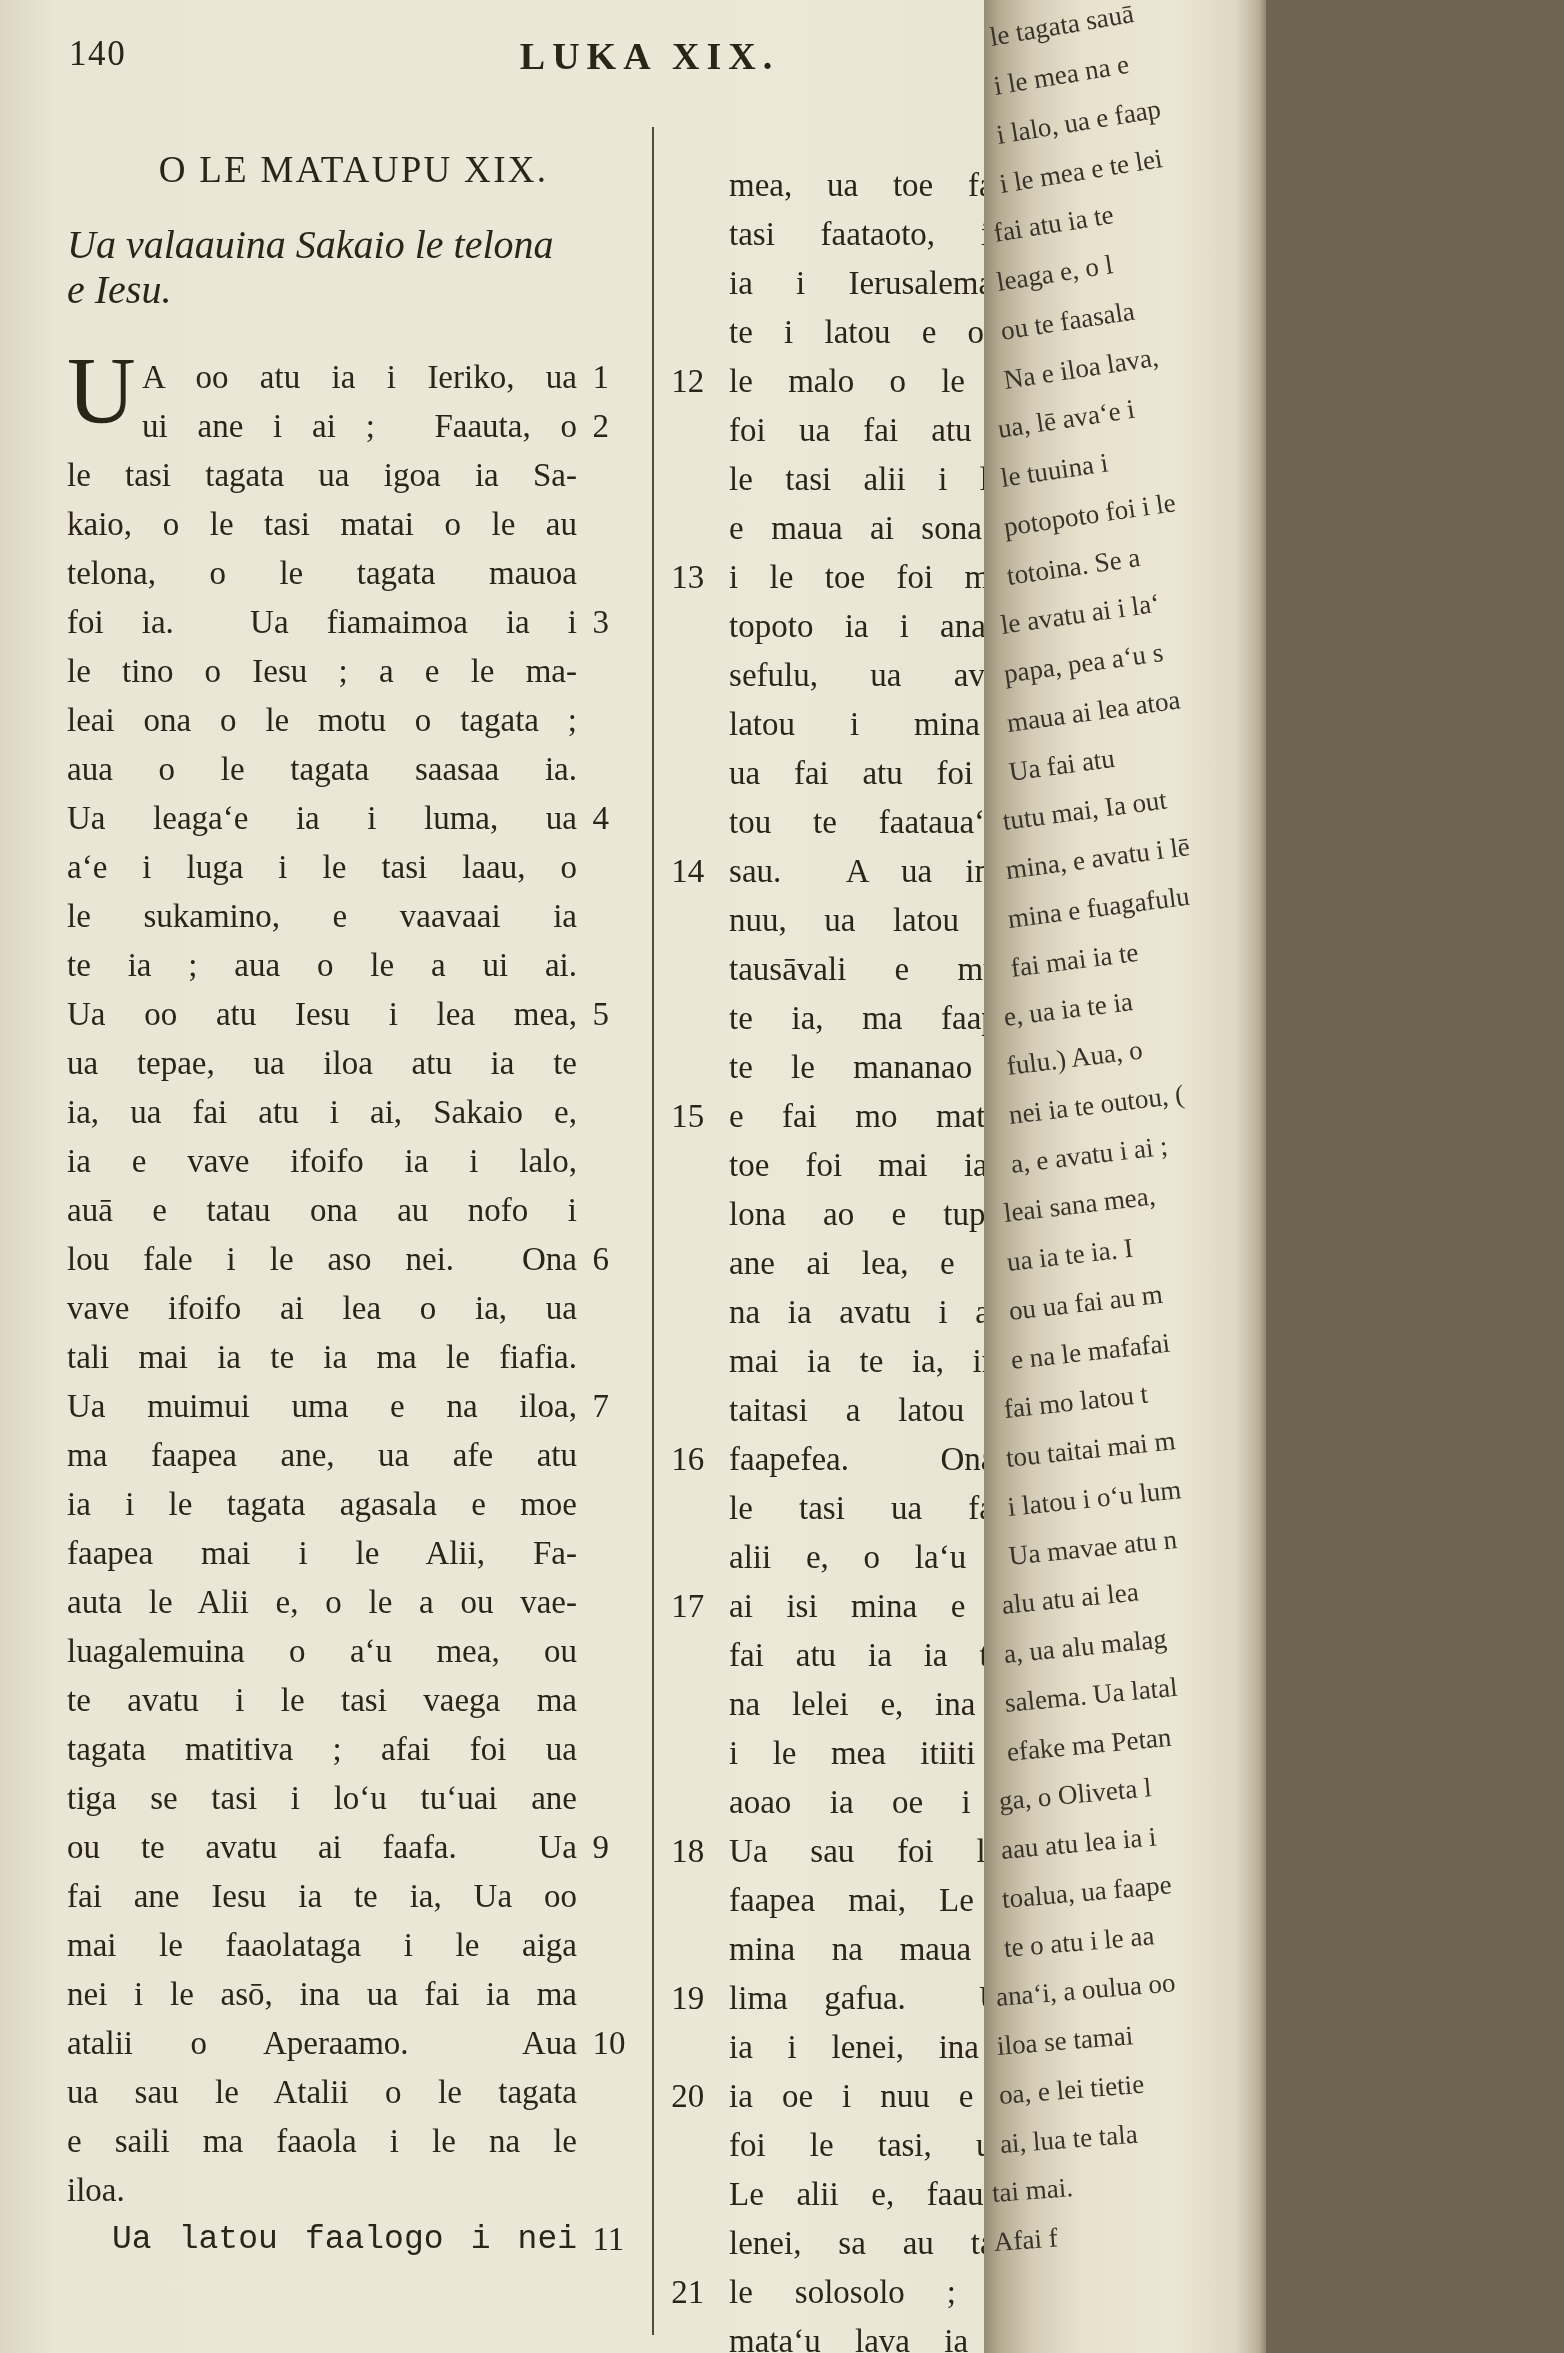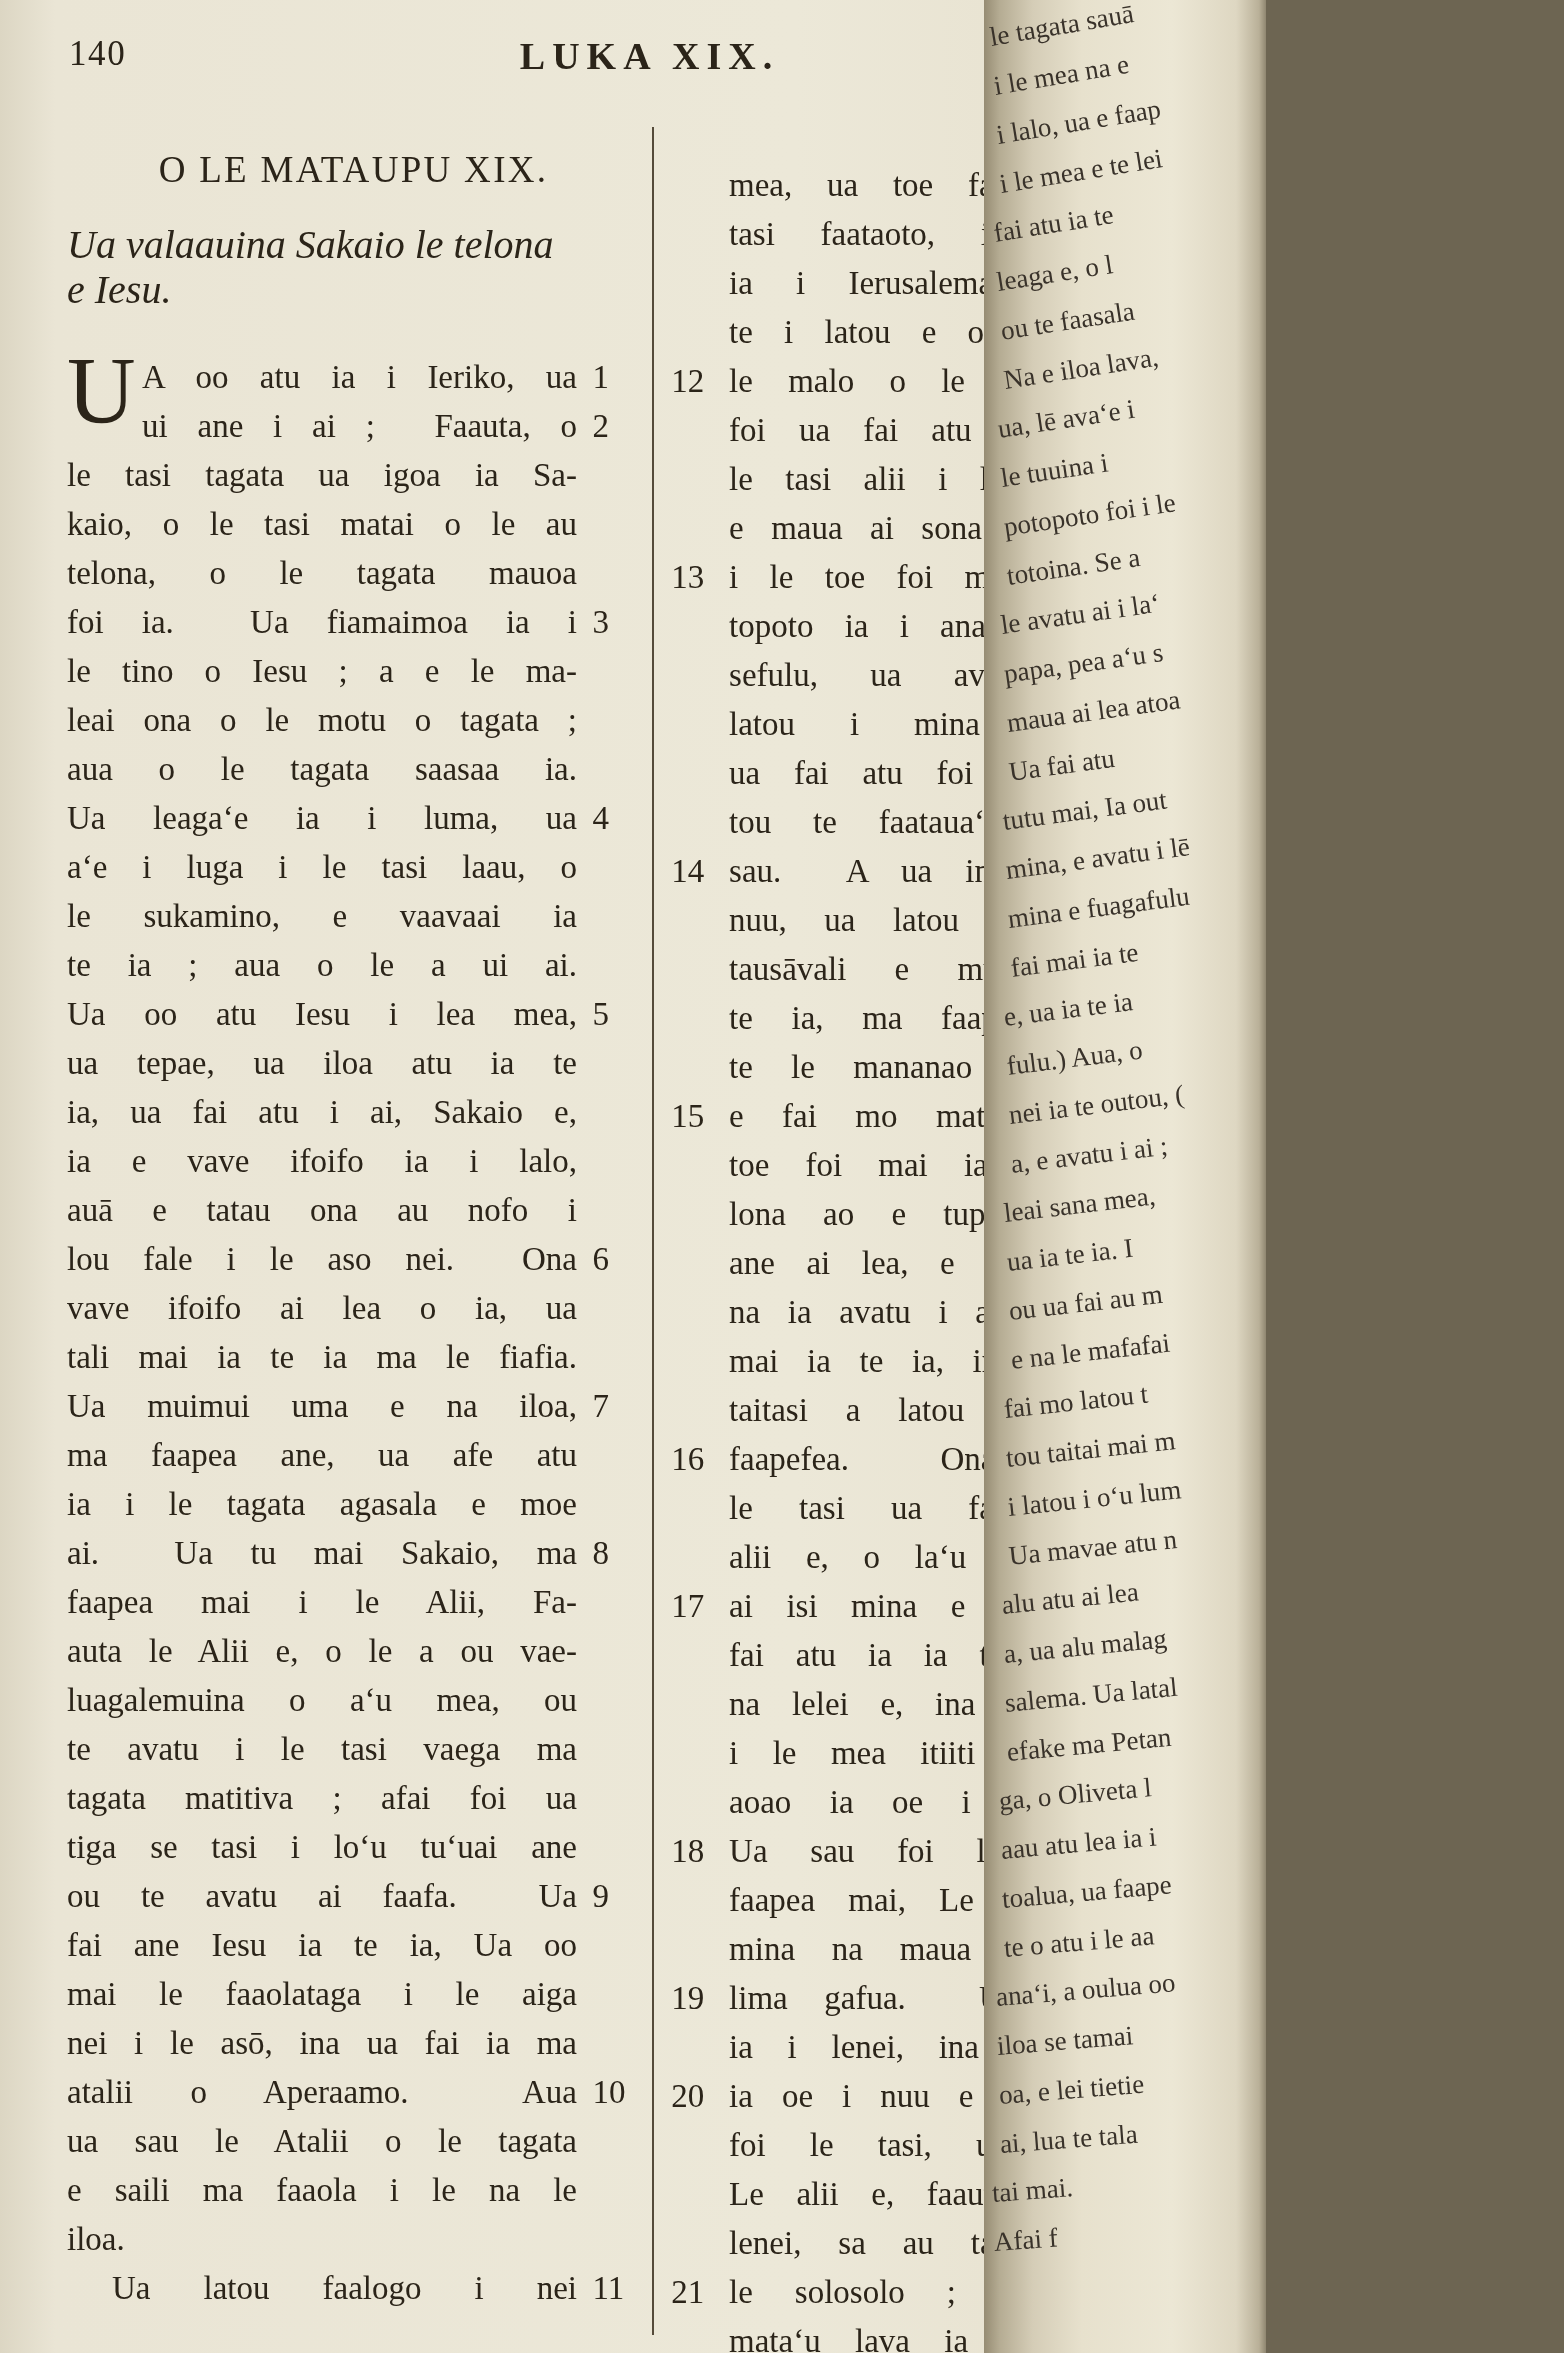--- a/index.html
+++ b/index.html
@@ -31,21 +31,21 @@
     position:absolute;left:0;top:-3.1px;width:72px;
     font-size:95px;line-height:83px;font-weight:normal;
   }
   .line{display:flex;height:49px;line-height:49px;font-size:33px;white-space:pre-wrap;}
   .ltext{
     display:block;box-sizing:border-box;width:510px;
     text-align:justify;text-align-last:justify;overflow:hidden;
   }
   .line.noj .ltext{text-align-last:left;}
   .line.cap .ltext{padding-left:75px;}
-  .line.ind .ltext{padding-left:45px;}
+  .line.ind .ltext{padding-left:45px;font-family:Liberation Mono, monospace;}
   .vnum{display:block;width:61px;box-sizing:border-box;font-size:33px;}
   .col-left .vnum{padding-left:15.6px;}
   .col-right .vnum{padding-left:3.1px;}
   
   .adjacent{
     position:absolute;right:0;top:0;width:282px;height:2354px;overflow:hidden;
     background:linear-gradient(90deg,#968c73 0px,#b5ac93 15.6px,#d5cdb7 49px,#e7e1cd 98px,#ece7d5 188px,#ded7c2 252px,#b9b098 275px,#8f8670 282px);
     padding-top:12.5px;box-sizing:border-box;
   }
   .frag{
@@ -97,21 +97,20 @@
             <div class="line"><span class="ltext">ua tepae, ua iloa atu ia te</span><span class="vnum"></span></div>
             <div class="line"><span class="ltext">ia, ua fai atu i ai, Sakaio e,</span><span class="vnum"></span></div>
             <div class="line"><span class="ltext">ia e vave ifoifo ia i lalo,</span><span class="vnum"></span></div>
             <div class="line"><span class="ltext">auā e tatau ona au nofo i</span><span class="vnum"></span></div>
             <div class="line"><span class="ltext">lou fale i le aso nei.  Ona</span><span class="vnum">6</span></div>
             <div class="line"><span class="ltext">vave ifoifo ai lea o ia, ua</span><span class="vnum"></span></div>
             <div class="line"><span class="ltext">tali mai ia te ia ma le fiafia.</span><span class="vnum"></span></div>
             <div class="line"><span class="ltext">Ua muimui uma e na iloa,</span><span class="vnum">7</span></div>
             <div class="line"><span class="ltext">ma faapea ane, ua afe atu</span><span class="vnum"></span></div>
             <div class="line"><span class="ltext">ia i le tagata agasala e moe</span><span class="vnum"></span></div>
-            <div class="line"><span class="ltext">ai.  Ua tu mai Sakaio, ma</span><span class="vnum">8</span></div>
             <div class="line"><span class="ltext">faapea mai i le Alii, Fa-</span><span class="vnum"></span></div>
             <div class="line"><span class="ltext">auta le Alii e, o le a ou vae-</span><span class="vnum"></span></div>
             <div class="line"><span class="ltext">luagalemuina o a‘u mea, ou</span><span class="vnum"></span></div>
             <div class="line"><span class="ltext">te avatu i le tasi vaega ma</span><span class="vnum"></span></div>
             <div class="line"><span class="ltext">tagata matitiva ; afai foi ua</span><span class="vnum"></span></div>
             <div class="line"><span class="ltext">tiga se tasi i lo‘u tu‘uai ane</span><span class="vnum"></span></div>
             <div class="line"><span class="ltext">ou te avatu ai faafa.  Ua</span><span class="vnum">9</span></div>
             <div class="line"><span class="ltext">fai ane Iesu ia te ia, Ua oo</span><span class="vnum"></span></div>
             <div class="line"><span class="ltext">mai le faaolataga i le aiga</span><span class="vnum"></span></div>
             <div class="line"><span class="ltext">nei i le asō, ina ua fai ia ma</span><span class="vnum"></span></div>

